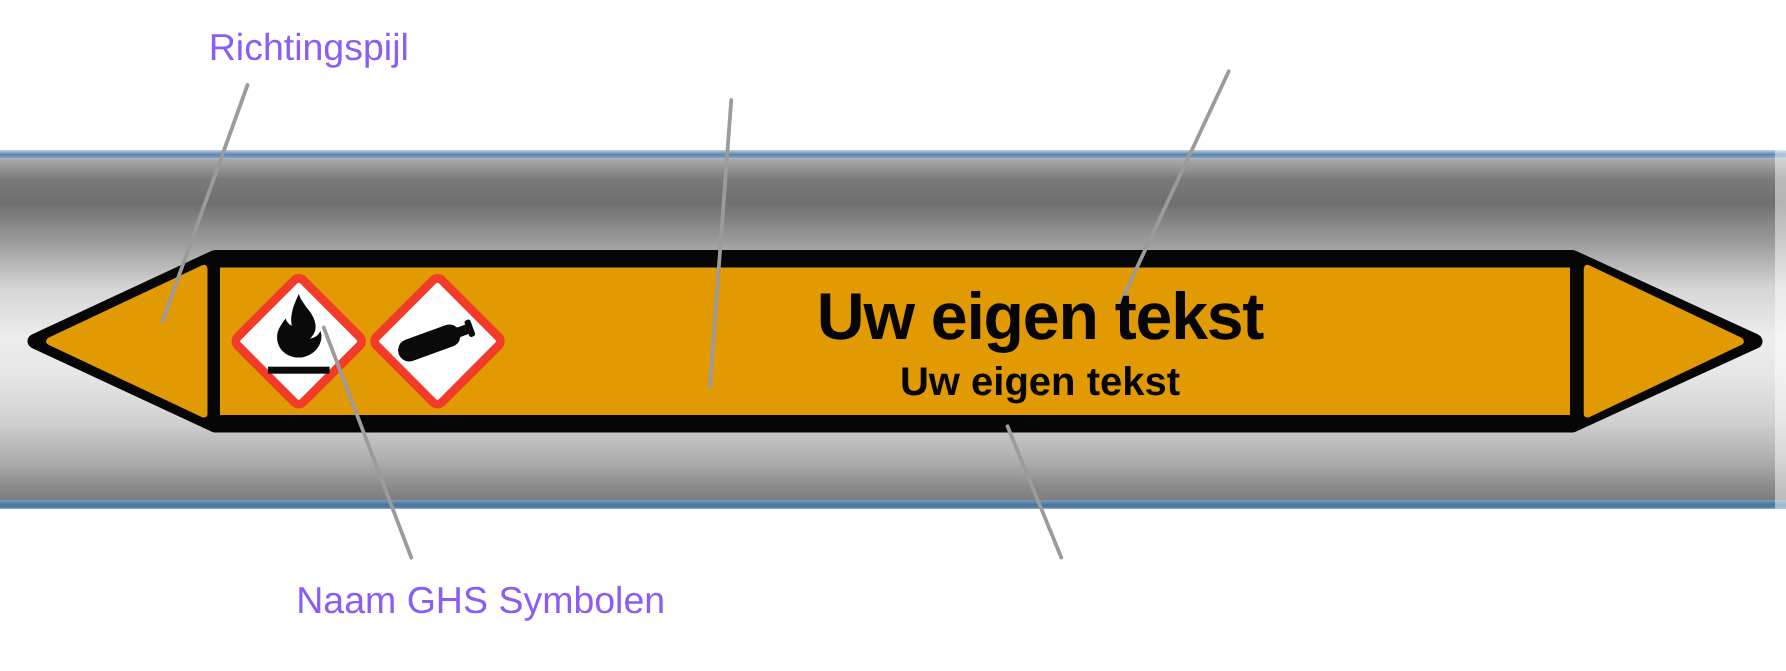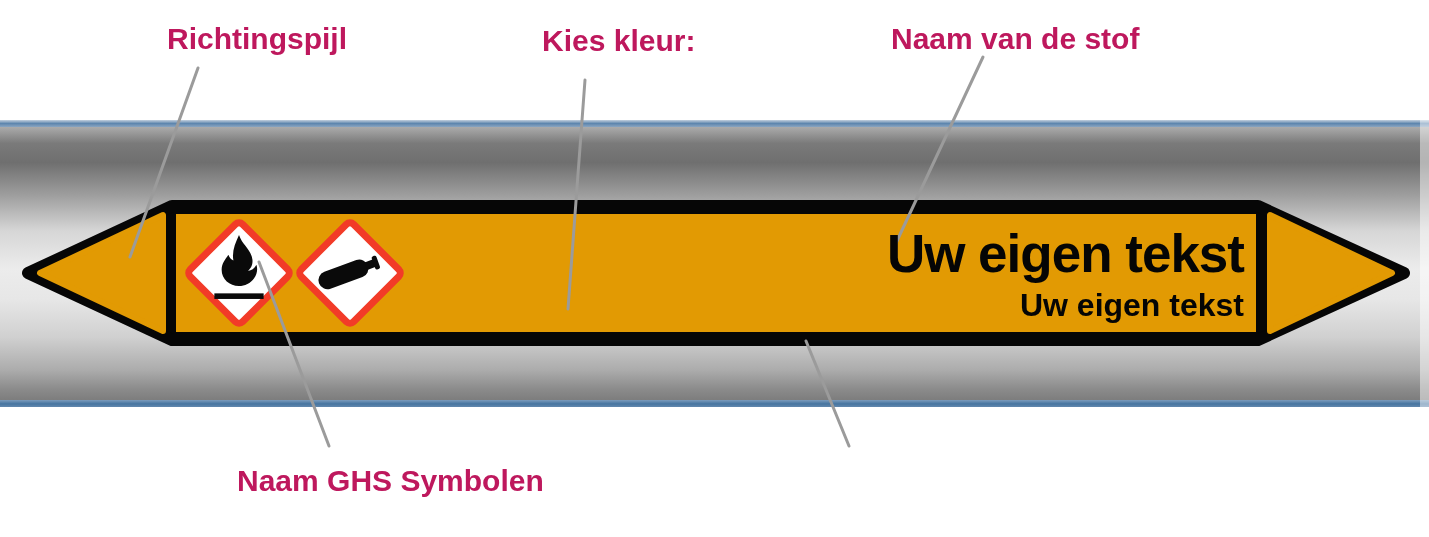--- a/index.html
+++ b/index.html
@@ -45,25 +45,25 @@
   
   .overlay{position:absolute;left:0;top:0;width:1429px;height:537px;}
   .label-base{fill:#060606;stroke:#060606;stroke-width:12;stroke-linejoin:round;}
   .ghs-diamond{fill:#ffffff;stroke-width:7;}
   .glyph{fill:#0A0A0A;}
   .leader{stroke:#9B9B9B;stroke-width:3;stroke-linecap:round;fill:none;}
 
   
   .ann{
     position:absolute;white-space:nowrap;
-    font-size:30px;font-weight:bold;color:#be185d;line-height:1.1;
+    font-size:30px;font-weight:normal;color:#8b5cf6;line-height:1.1;
   }
   .label-text{
     position:absolute;left:420px;top:226px;width:824px;
-    text-align:right;color:#050505;
+    text-align:center;color:#050505;
   }
   .label-title{font-size:53px;font-weight:bold;line-height:56px;letter-spacing:-1px;}
   .label-subtitle{font-size:32px;font-weight:bold;line-height:34px;margin-top:6px;}
 </style>
 </head>
 <body>
 
 <div class="canvas">
 
   <div class="pipe">
@@ -118,17 +118,15 @@
       <line class="leader" x1="806" y1="341" x2="849" y2="446"></line>
     </g>
   </svg>
 
   <div class="label-text">
     <div class="label-title">Uw eigen tekst</div>
     <div class="label-subtitle">Uw eigen tekst</div>
   </div>
 
   <div class="ann" style="left:167px;top:22px">Richtingspijl</div>
-  <div class="ann" style="left:542px;top:24px">Kies kleur:</div>
-  <div class="ann" style="left:891px;top:22px">Naam van de stof</div>
   <div class="ann" style="left:237px;top:464px">Naam GHS Symbolen</div>
 
 </div>
 
 </body></html>

